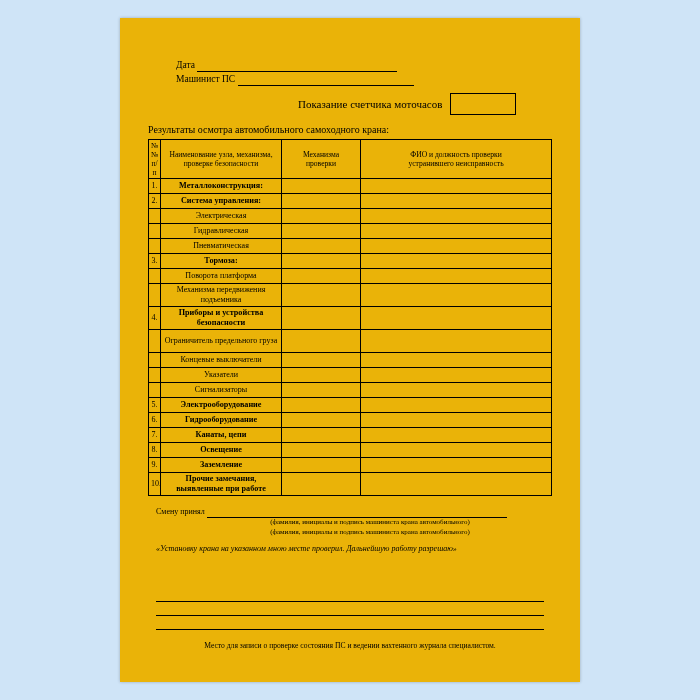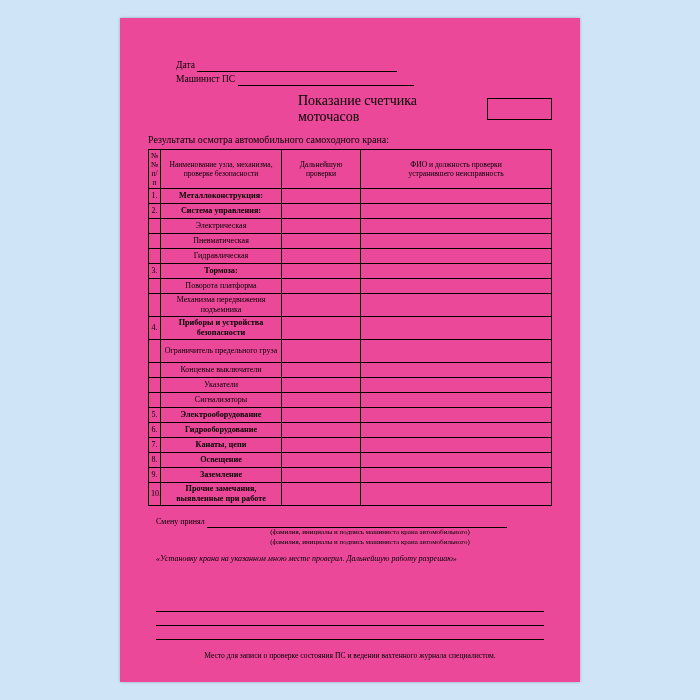--- a/index.html
+++ b/index.html
@@ -12,21 +12,21 @@
     background: #cfe4f7;
     font-family: "Liberation Serif", serif;
     overflow: hidden;
   }
   #page {
     position: absolute;
     left: 120px;
     top: 18px;
     width: 460px;
     height: 664px;
-    background: #ec4899;
+    background: #eab308;
     box-shadow: 0 0 3px rgba(0,0,0,0.25);
   }
   .inner {
     position: absolute;
     left: 28px;
     top: 40px;
     width: 404px;
   }
   .hdr-line {
     font-size: 9.5px;
@@ -40,21 +40,21 @@
     display: inline-block;
     border-bottom: 1px solid #000;
     height: 9px;
     vertical-align: bottom;
   }
   .meter-row {
     margin-top: 7px;
     margin-left: 150px;
     display: flex;
     align-items: center;
-    font-size: 14px;
+    font-size: 11px;
   }
   .meter-box {
     margin-left: 8px;
     width: 64px;
     height: 20px;
     border: 1px solid #000;
   }
   .doc-title {
     text-align: left;
     font-size: 10px;
@@ -182,21 +182,21 @@
 
     <table class="main">
       <thead>
         <tr>
           <th class="num">
             <div>№№</div>
             <div>п/п</div>
           </th>
           <th style="width:116px">Наименование узла, механизма, проверке безопасности</th>
           <th style="width:74px">
-            <div>Дальнейшую</div>
+            <div>Механизма</div>
             <div>проверки</div>
           </th>
           <th style="width:186px">
             <div>ФИО и должность проверки</div>
             <div>устранившего неисправность</div>
           </th>
         </tr>
       </thead>
       <tbody id="tbody">
           <tr class="r">
@@ -212,27 +212,27 @@
             <td class="fio"></td>
           </tr>
           <tr class="r">
             <td class="num"></td>
             <td class="name">Электрическая</td>
             <td class="res"></td>
             <td class="fio"></td>
           </tr>
           <tr class="r">
             <td class="num"></td>
+            <td class="name">Гидравлическая</td>
+            <td class="res"></td>
+            <td class="fio"></td>
+          </tr>
+          <tr class="r">
+            <td class="num"></td>
             <td class="name">Пневматическая</td>
-            <td class="res"></td>
-            <td class="fio"></td>
-          </tr>
-          <tr class="r">
-            <td class="num"></td>
-            <td class="name">Гидравлическая</td>
             <td class="res"></td>
             <td class="fio"></td>
           </tr>
           <tr class="r">
             <td class="num">3.</td>
             <td class="name bold">Тормоза:</td>
             <td class="res"></td>
             <td class="fio"></td>
           </tr>
           <tr class="r">

